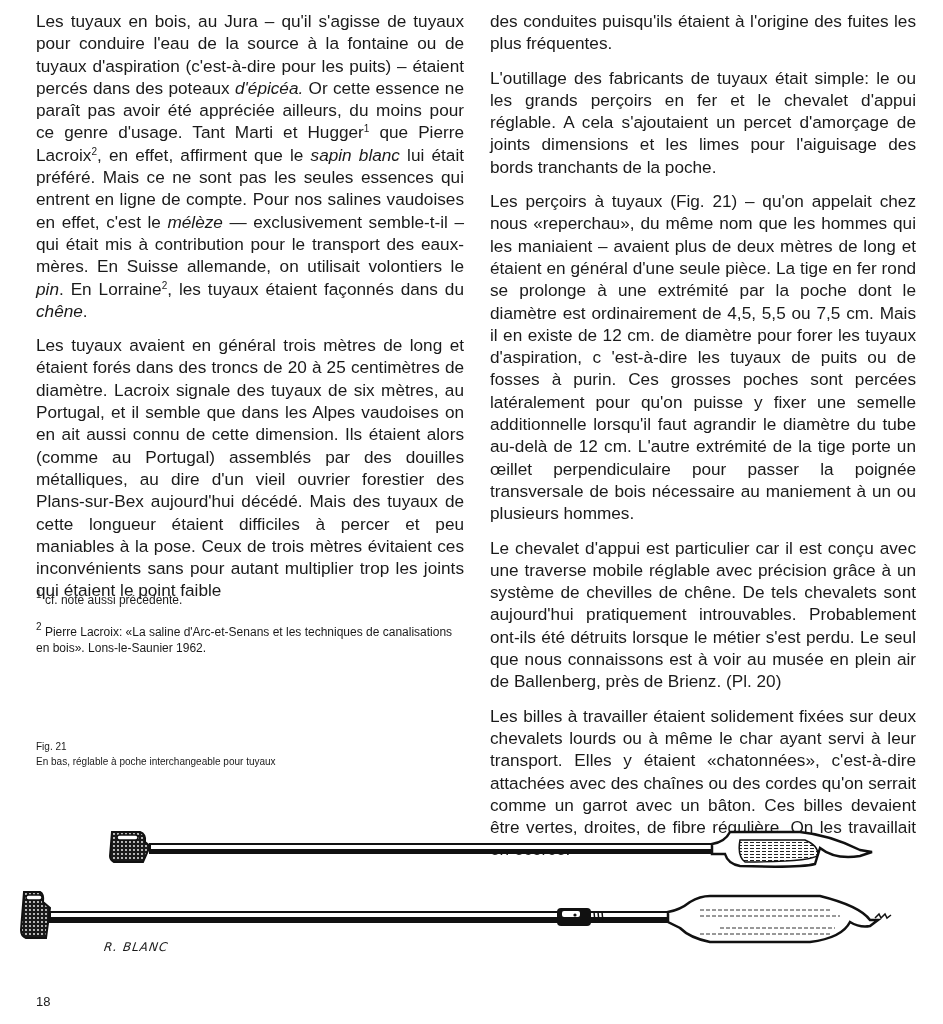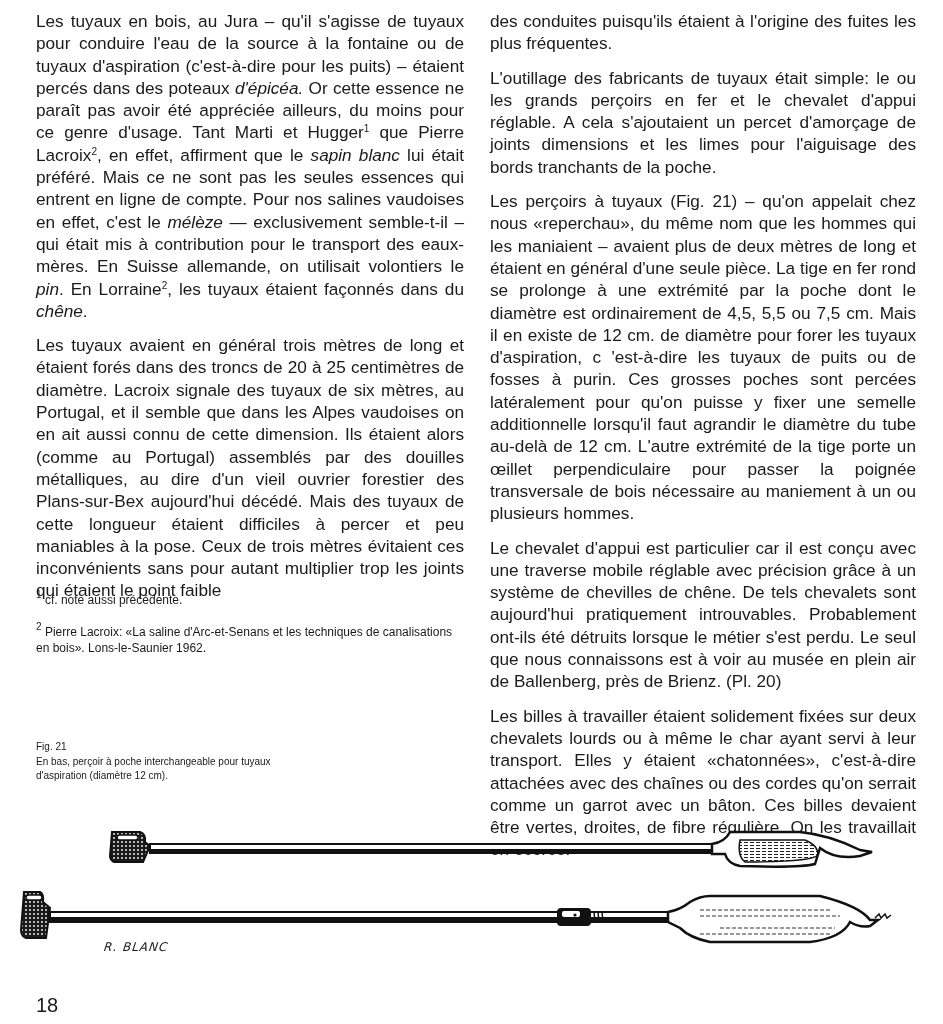--- a/index.html
+++ b/index.html
@@ -17,41 +17,40 @@
     }
     .para i { font-style: italic; }
     sup { font-size: 10px; line-height: 0; vertical-align: 6px; }
     .fn { position: absolute; left: 36px; font-size: 12px; line-height: 16px; width: 428px; }
     .fn1 { top: 592px; }
     .fn2 { top: 624px; }
     .caption { position: absolute; left: 36px; top: 740px; font-size: 10px; line-height: 14.5px; width: 420px; }
     .caption div { margin: 0; }
     .figure { position: absolute; left: 0; top: 820px; width: 943px; height: 160px; }
     .signature { position: absolute; left: 104px; top: 940px; font-family: "DejaVu Sans", sans-serif; font-style: italic; font-size: 12px; letter-spacing: 1px; transform: skewX(-8deg); }
-    .page-number { position: absolute; left: 36px; top: 994px; font-size: 20px; }
+    .page-number { position: absolute; left: 36px; top: 994px; font-size: 13px; }
   </style>
 </head>
 <body>
 
 <div class="col col-left">
   <p class="para"><span>Les tuyaux en bois, au Jura – qu'il s'agisse de tuyaux pour conduire l'eau de la source à la fontaine ou de tuyaux d'aspiration (c'est-à-dire pour les puits) – étaient percés dans des poteaux </span><i>d'épicéa.</i><span> Or cette essence ne paraît pas avoir été appréciée ailleurs, du moins pour ce genre d'usage. Tant Marti et Hugger</span><sup>1</sup><span> que Pierre Lacroix</span><sup>2</sup><span>, en effet, affirment que le </span><i>sapin blanc</i><span> lui était préféré. Mais ce ne sont pas les seules essences qui entrent en ligne de compte. Pour nos salines vaudoises en effet, c'est le </span><i>mélèze</i><span> — exclusivement semble-t-il – qui était mis à contribution pour le transport des eaux-mères. En Suisse allemande, on utilisait volontiers le </span><i>pin</i><span>. En Lorraine</span><sup>2</sup><span>, les tuyaux étaient façonnés dans du </span><i>chêne</i><span>.</span></p>
   <p class="para"><span>Les tuyaux avaient en général trois mètres de long et étaient forés dans des troncs de 20 à 25 centimètres de diamètre. Lacroix signale des tuyaux de six mètres, au Portugal, et il semble que dans les Alpes vaudoises on en ait aussi connu de cette dimension. Ils étaient alors (comme au Portugal) assemblés par des douilles métalliques, au dire d'un vieil ouvrier forestier des Plans-sur-Bex aujourd'hui décédé. Mais des tuyaux de cette longueur étaient difficiles à percer et peu maniables à la pose. Ceux de trois mètres évitaient ces inconvénients sans pour autant multiplier trop les joints qui étaient le point faible</span></p>
 </div>
 
 <div class="fn fn1">
   <sup>1</sup><span> cf. note aussi précédente.</span>
 </div>
 <div class="fn fn2">
   <sup>2</sup><span> Pierre Lacroix: «La saline d'Arc-et-Senans et les techniques de canalisations en bois». Lons-le-Saunier 1962.</span>
 </div>
 
 <div class="caption">
   <div>Fig. 21</div>
-  <div>En bas, perçoir à poche interchangeable pour tuyaux</div>
-  <div>d'aspiration (diamètre 12 cm).</div>
+  <div>En bas, réglable à poche interchangeable pour tuyaux</div>
 </div>
 
 <div class="col col-right">
   <p class="para"><span>des conduites puisqu'ils étaient à l'origine des fuites les plus fréquentes.</span></p>
   <p class="para"><span>L'outillage des fabricants de tuyaux était simple: le ou les grands perçoirs en fer et le chevalet d'appui réglable. A cela s'ajoutaient un percet d'amorçage de joints dimensions et les limes pour l'aiguisage des bords tranchants de la poche.</span></p>
   <p class="para"><span>Les perçoirs à tuyaux (Fig. 21) – qu'on appelait chez nous «reperchau», du même nom que les hommes qui les maniaient – avaient plus de deux mètres de long et étaient en général d'une seule pièce. La tige en fer rond se prolonge à une extrémité par la poche dont le diamètre est ordinairement de 4,5, 5,5 ou 7,5 cm. Mais il en existe de 12 cm. de diamètre pour forer les tuyaux d'aspiration, c 'est-à-dire les tuyaux de puits ou de fosses à purin. Ces grosses poches sont percées latéralement pour qu'on puisse y fixer une semelle additionnelle lorsqu'il faut agrandir le diamètre du tube au-delà de 12 cm. L'autre extrémité de la tige porte un œillet perpendiculaire pour passer la poignée transversale de bois nécessaire au maniement à un ou plusieurs hommes.</span></p>
   <p class="para"><span>Le chevalet d'appui est particulier car il est conçu avec une traverse mobile réglable avec précision grâce à un système de chevilles de chêne. De tels chevalets sont aujourd'hui pratiquement introuvables. Probablement ont-ils été détruits lorsque le métier s'est perdu. Le seul que nous connaissons est à voir au musée en plein air de Ballenberg, près de Brienz. (Pl. 20)</span></p>
   <p class="para"><span>Les billes à travailler étaient solidement fixées sur deux chevalets lourds ou à même le char ayant servi à leur transport. Elles y étaient «chatonnées», c'est-à-dire attachées avec des chaînes ou des cordes qu'on serrait comme un garrot avec un bâton. Ces billes devaient être vertes, droites, de fibre régulière. On les travaillait en écorce.</span></p>
 </div>
 

